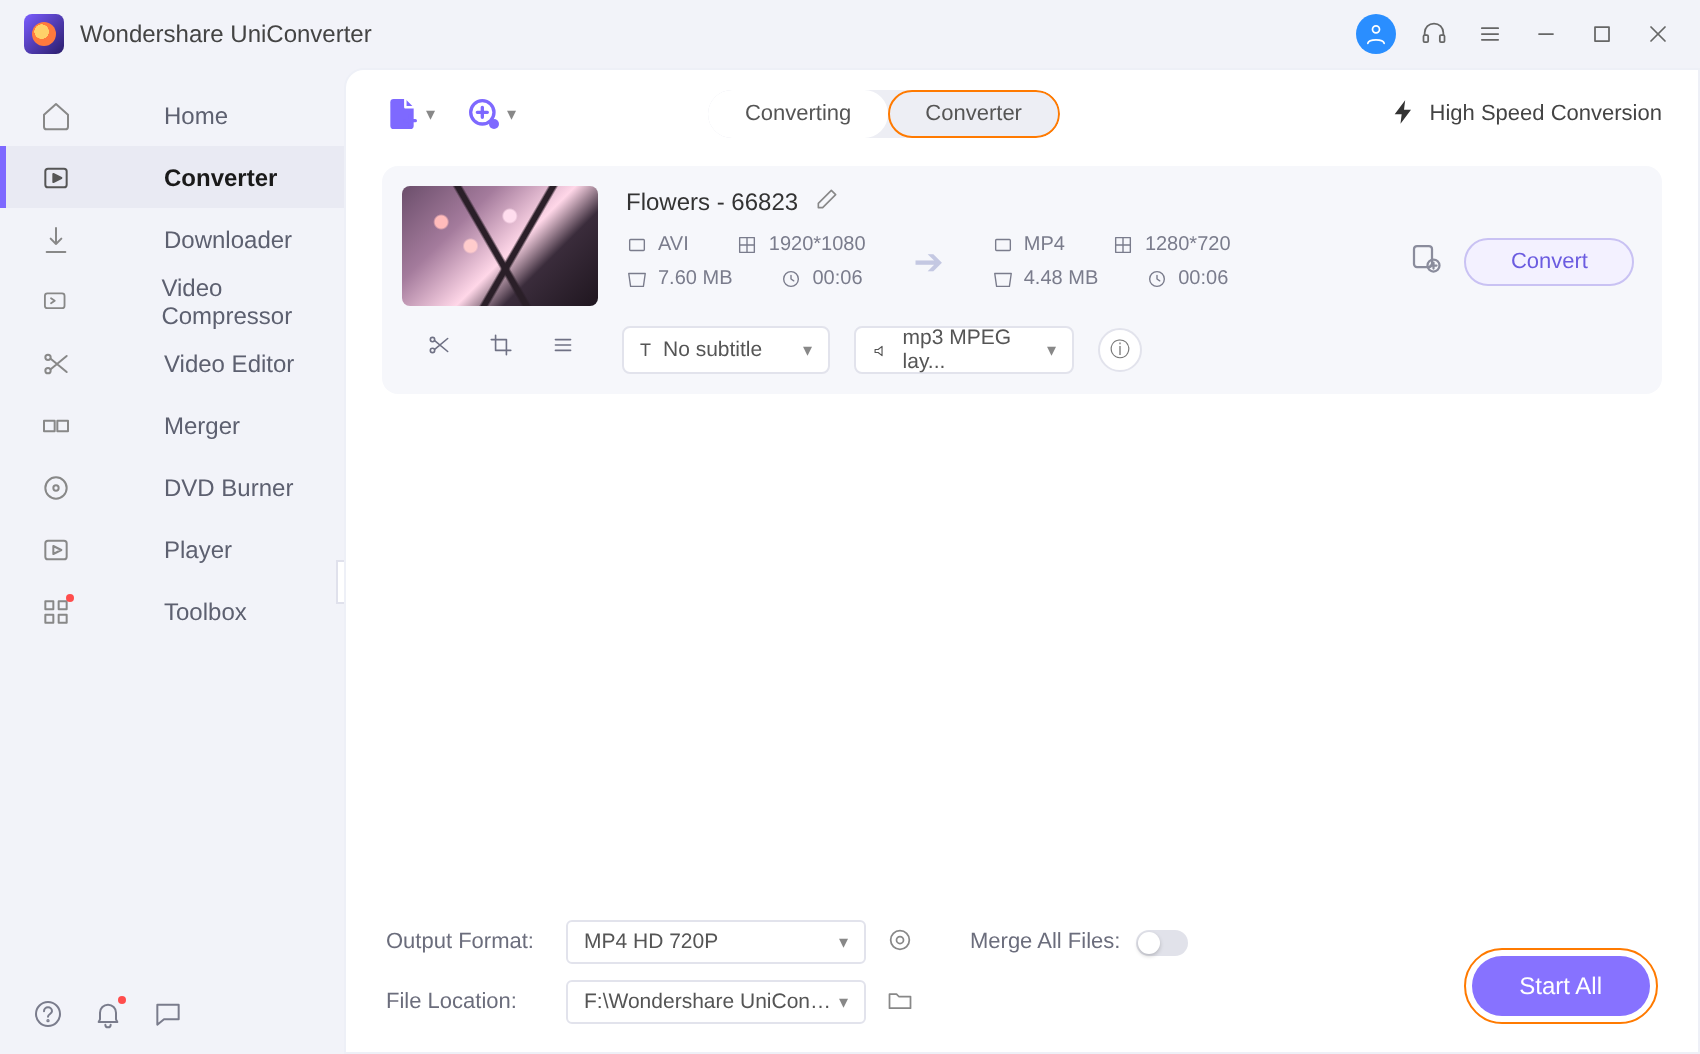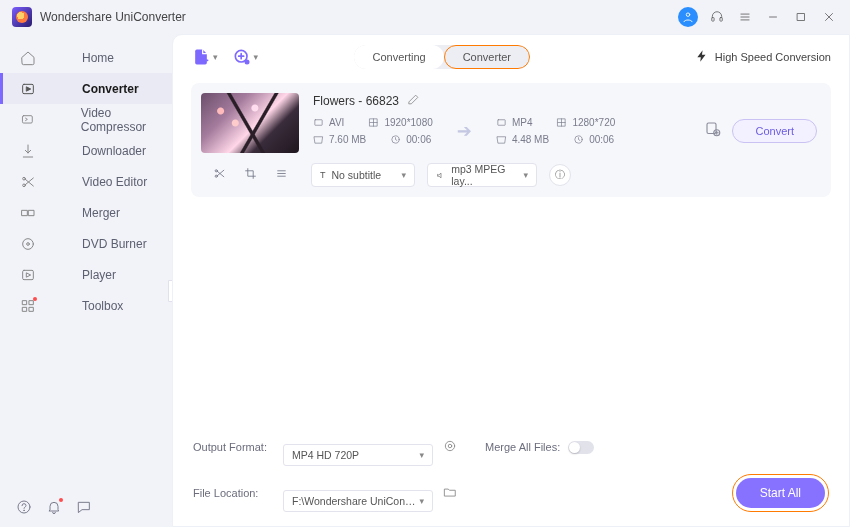--- a/index.html
+++ b/index.html
@@ -57,21 +57,21 @@
 .dd { display:flex; align-items:center; background:#fff; border:1px solid #e2e3ec; border-radius:4px; height:24px; padding:0 8px; font-size:10.5px; color:#555; gap:6px; cursor:pointer; }
 .dd .chev { margin-left:auto; color:#888; font-size:9px; }
 .dd.sub { width:104px; }
 .dd.aud { width:110px; }
 .round-ico { width:22px; height:22px; border:1px solid #e2e3ec; border-radius:50%; display:flex; align-items:center; justify-content:center; color:#777; font-size:10px; background:#fff; cursor:pointer; }
 .settings-btn { display:flex; align-items:center; gap:5px; border:1px solid #e2e3ec; background:#fff; border-radius:12px; height:24px; padding:0 12px; font-size:10.5px; color:#555; margin-left:auto; cursor:pointer; }
 .bottom-bar { position:absolute; bottom:0; left:0; right:0; padding:10px 20px 14px 20px; display:flex; align-items:flex-end; }
 .bb-left { display:flex; flex-direction:column; gap:8px; font-size:11px; color:#555; }
 .bb-row { display:flex; align-items:center; gap:10px; }
 .bb-label { width:80px; color:#6b6d7c; }
-.bb-select { display:flex; align-items:center; border:1px solid #e2e3ec; background:#fff; border-radius:3px; height:22px; padding:0 8px; width:150px; font-size:10.5px; cursor:pointer;margin-top:16px; }
+.bb-select { display:flex; align-items:center; border:1px solid #e2e3ec; background:#fff; border-radius:3px; height:22px; padding:0 8px; width:150px; font-size:10.5px; cursor:pointer; }
 .bb-select .chev { margin-left:auto; font-size:9px; color:#888; }
 .bb-icon { color:#888; }
 .merge { display:flex; align-items:center; gap:8px; font-size:11px; color:#6b6d7c; margin-left:18px; }
 .toggle { width:26px; height:13px; background:#e1e2ea; border-radius:7px; position:relative; }
 .toggle::after { content:''; position:absolute; width:11px; height:11px; background:#fff; border-radius:50%; top:1px; left:1px; box-shadow:0 1px 2px rgba(0,0,0,.2); }
 .start-wrap { margin-left:auto; border:1.5px solid #ff7a00; border-radius:20px; padding:3px; }
 .start-btn { background:#8772ff; color:#ffffff; border:none; border-radius:16px; padding:8px 24px; font-size:12px; cursor:pointer; }
 .notif-dot::after { content:''; position:absolute; width:4px; height:4px; background:#ff4d4d; border-radius:50%; top:-1px; right:-1px; }
 .rel { position:relative; }
 svg { stroke:currentColor; fill:none; stroke-width:1.5; stroke-linecap:round; stroke-linejoin:round; }
@@ -136,33 +136,33 @@
           <svg viewBox="0 0 24 24">
             <rect x="4" y="5" width="16" height="14" rx="2"></rect>
             <polygon points="10,9 16,12 10,15" fill="currentColor"></polygon>
           </svg>
         </span>
         <span>Converter</span>
       </div>
     <div class="navitem">
         <span class="ico">
           <svg viewBox="0 0 24 24">
+            <path d="M12 3v12m-4-4l4 4 4-4M5 21h14"></path>
+          </svg>
+        </span>
+        <span>Downloader</span>
+      </div>
+    <div class="navitem">
+        <span class="ico">
+          <svg viewBox="0 0 24 24">
             <rect x="4" y="6" width="16" height="12" rx="2"></rect>
             <path d="M9 10l3 2-3 2"></path>
           </svg>
         </span>
         <span>Video Compressor</span>
-      </div>
-    <div class="navitem">
-        <span class="ico">
-          <svg viewBox="0 0 24 24">
-            <path d="M12 3v12m-4-4l4 4 4-4M5 21h14"></path>
-          </svg>
-        </span>
-        <span>Downloader</span>
       </div>
     <div class="navitem">
         <span class="ico">
           <svg viewBox="0 0 24 24">
             <circle cx="6" cy="7" r="2"></circle>
             <circle cx="6" cy="17" r="2"></circle>
             <path d="M8 8l12 10M8 16L20 6"></path>
           </svg>
         </span>
         <span>Video Editor</span>

